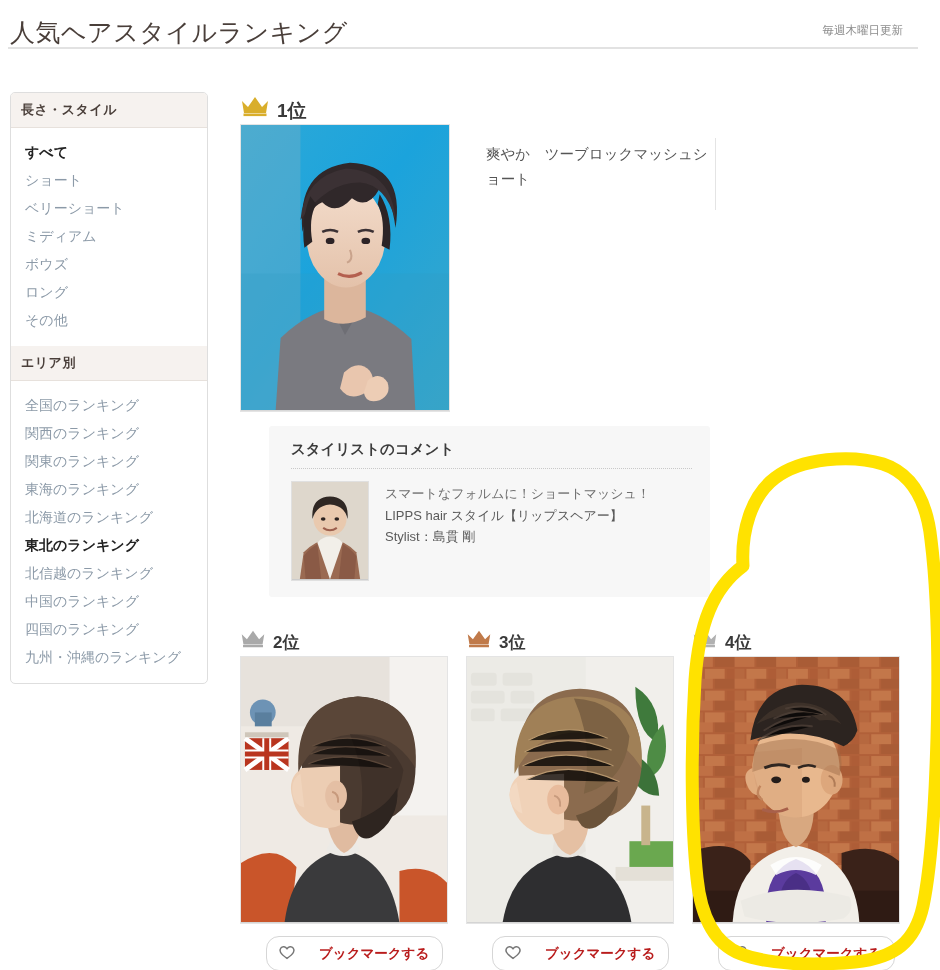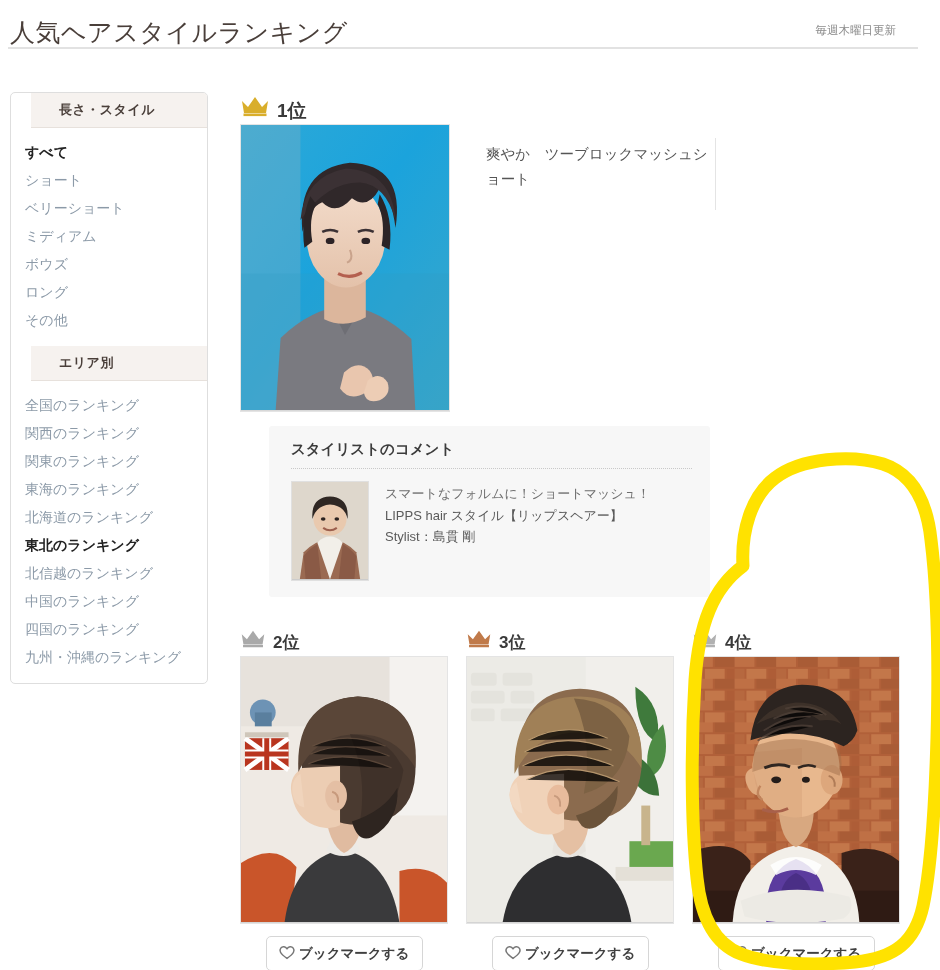--- a/index.html
+++ b/index.html
@@ -25,21 +25,21 @@
     position: absolute;
     left: 10px; top: 16px;
     font-size: 25px;
     font-weight: 500;
     color: #4a3f3a;
     letter-spacing: 0.5px;
     white-space: nowrap;
   }
   .update-note {
     position: absolute;
-    right: 44px; top: 23px;
+    right: 37px; top: 23px;
     font-size: 11.5px;
     color: #8c8c8c;
     white-space: nowrap;
   }
   .header-rule {
     position: absolute;
     left: 8px; right: 22px; top: 47px;
     height: 2px;
     background: #e2e2e2;
   }
@@ -56,23 +56,22 @@
     border-radius: 5px;
     background: #ffffff;
     overflow: hidden;
   }
   .facet-head {
     background: #f6f2ef;
     border-bottom: 1px solid #e7e1dc;
     font-size: 13px;
     font-weight: bold;
     color: #4a3f3a;
-    padding: 8px 12px 8px 28px;
+    padding: 8px 12px 8px 10px;
     letter-spacing: .5px;
-    margin-left: 20px;
   }
   .facet-list { padding: 10px 0 12px 0; margin:0; list-style:none; }
   .facet-item {
     font-size: 14px;
     padding: 3px 14px;
     line-height: 22px;
     color: #8c9aa8;
     cursor: pointer;
     white-space: nowrap;
   }
@@ -121,25 +120,25 @@
   }
   .bm-divider {
     position: absolute;
     left: 258px; top: 14px;
     width: 1px; height: 72px;
     background: #e4e4e4;
   }
   .bookmark-btn {
     display: inline-flex;
     align-items: center;
-    gap: 3px;
+    gap: 23px;
     border: 1px solid #d6d6d6;
-    border-radius: 5px;
+    border-radius: 13px;
     background: #ffffff;
-    color: #404040;
+    color: #b91c1c;
     font-size: 14px;
     font-weight: bold;
     padding: 8px 15px 8px 12px;
     cursor: pointer;
     white-space: nowrap;
     line-height: 1;
   }
 
   
   .comment-card {

